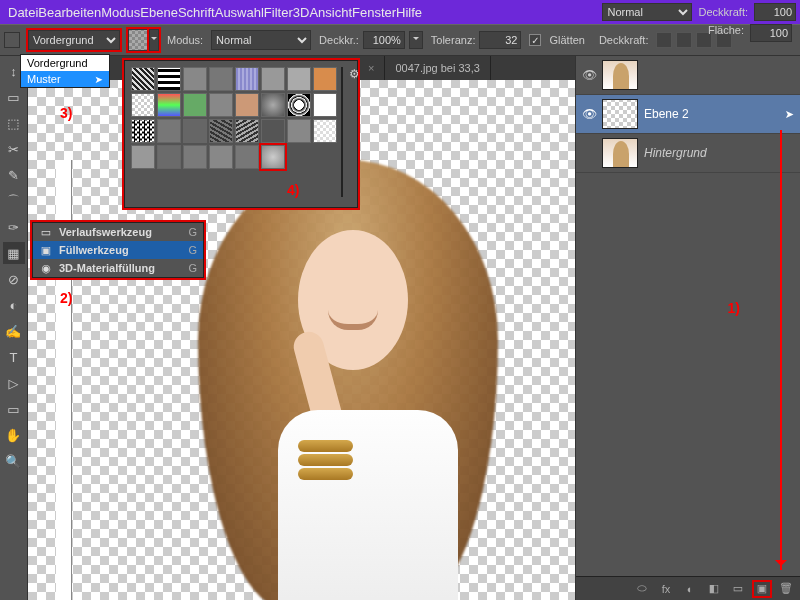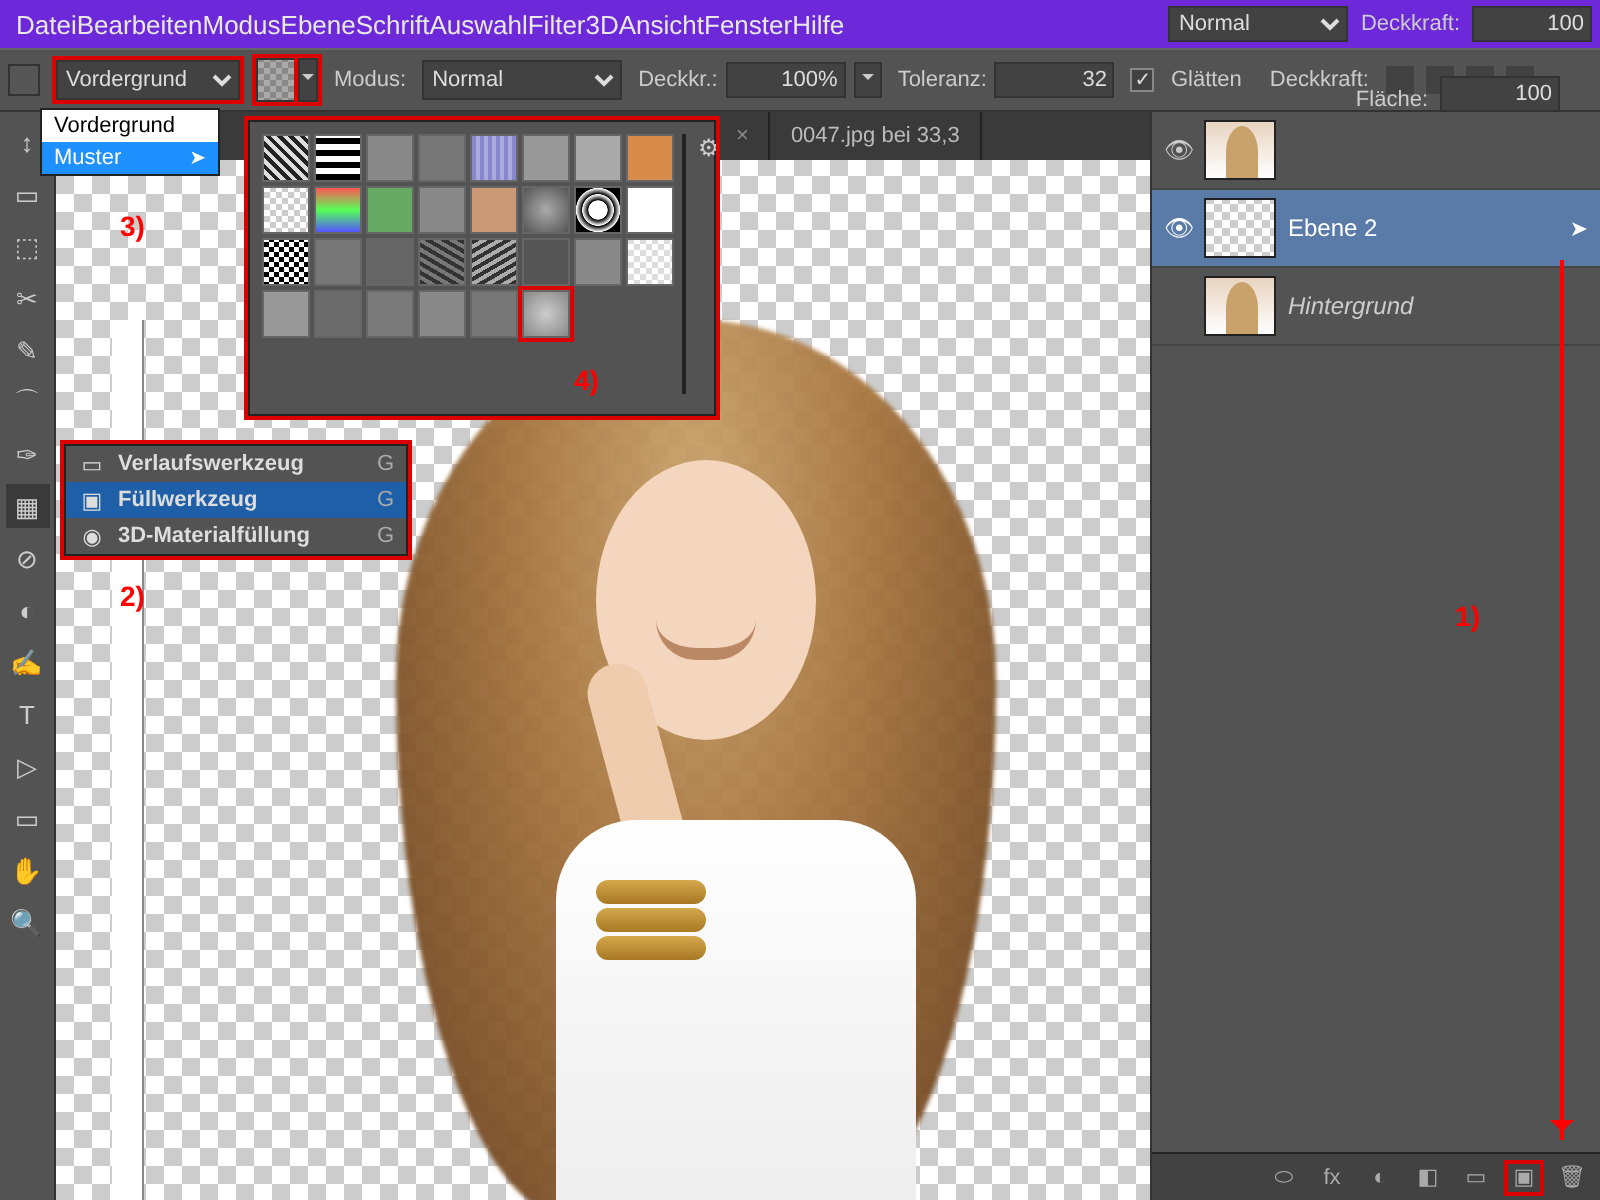--- a/index.html
+++ b/index.html
@@ -12,28 +12,28 @@
   .right-top select { background: #424242; color: #ddd; border: 1px solid #333; font-size: 11px; height: 18px; width: 90px; }
   
   .optbar { height: 32px; background: #535353; border-top: 1px solid #666; border-bottom: 1px solid #333; display: flex; align-items: center; padding: 0 4px; gap: 8px; color: #ccc; font-size: 11px; position: relative; }
   .optbar select { background: #424242; color: #ddd; border: 1px solid #333; font-size: 11px; height: 20px; }
   .optbar .dropdown1 { width: 92px; outline: 2px solid #d00; }
   .optbar .swatch { width: 22px; height: 22px; background: repeating-conic-gradient(#888 0 25%, #aaa 0 50%) 0/6px 6px; border: 1px solid #333; outline: 2px solid #d00; }
   .optbar .mini-arrow { width: 10px; height: 22px; background: #424242; border: 1px solid #333; margin-left: -9px; outline: 2px solid #d00; display:flex;align-items:center;justify-content:center; }
   .optbar .mini-arrow::after { content:""; border:3px solid transparent; border-top-color:#ccc; }
   .mode-sel { width: 100px; }
   .opacity-box, .tol-box { display: flex; align-items: center; gap: 4px; }
-  .num { width: 60px; height: 18px; background: #424242; border: 1px solid #333; color: #ddd; font-size: 11px; padding: 0 3px; display:flex;align-items:center;justify-content:flex-end; }
+  .num { width: 42px; height: 18px; background: #424242; border: 1px solid #333; color: #ddd; font-size: 11px; padding: 0 3px; display:flex;align-items:center;justify-content:flex-end; }
   .num-arrow { width:14px;height:18px;background:#424242;border:1px solid #333;display:flex;align-items:center;justify-content:center; }
   .num-arrow::after{content:"";border:3px solid transparent;border-top-color:#ccc;}
   .chk { width: 12px; height: 12px; border: 1px solid #888; background: #424242; display:inline-flex;align-items:center;justify-content:center;color:#ddd;font-size:10px; }
   .fix-icons { display: flex; gap: 4px; }
   .fix-btn { width:16px;height:16px;border:1px solid #555;background:#424242; }
   
-  .right-opt { position:absolute; right:16px; top:24px; height:32px; display:flex;align-items:flex-end;gap:6px;color:#ccc;font-size:11px;padding-right:4px; }
+  .right-opt { position:absolute; right:4px; top:24px; height:32px; display:flex;align-items:flex-start;gap:6px;color:#ccc;font-size:11px;padding-right:4px; }
   
   
   .fg-popup { position: absolute; left: 20px; top: 54px; border: 1px solid #222; background: #fff; font-size: 11px; width: 90px; z-index: 10; }
   .fg-popup div { padding: 2px 6px; }
   .fg-popup .sel { background: #1e90ff; color: #fff; display:flex;align-items:center;justify-content:space-between; }
   .fg-popup .cursor { font-size: 10px; }
   
   
   .toolbox { position: absolute; left: 0; top: 56px; width: 28px; background: #535353; height: 544px; border-right: 1px solid #333; display:flex;flex-direction:column;align-items:center;gap:4px;padding-top:4px; }
   .tool { width: 22px; height: 22px; display:flex;align-items:center;justify-content:center;color:#ccc;font-size:13px;cursor:default; }

